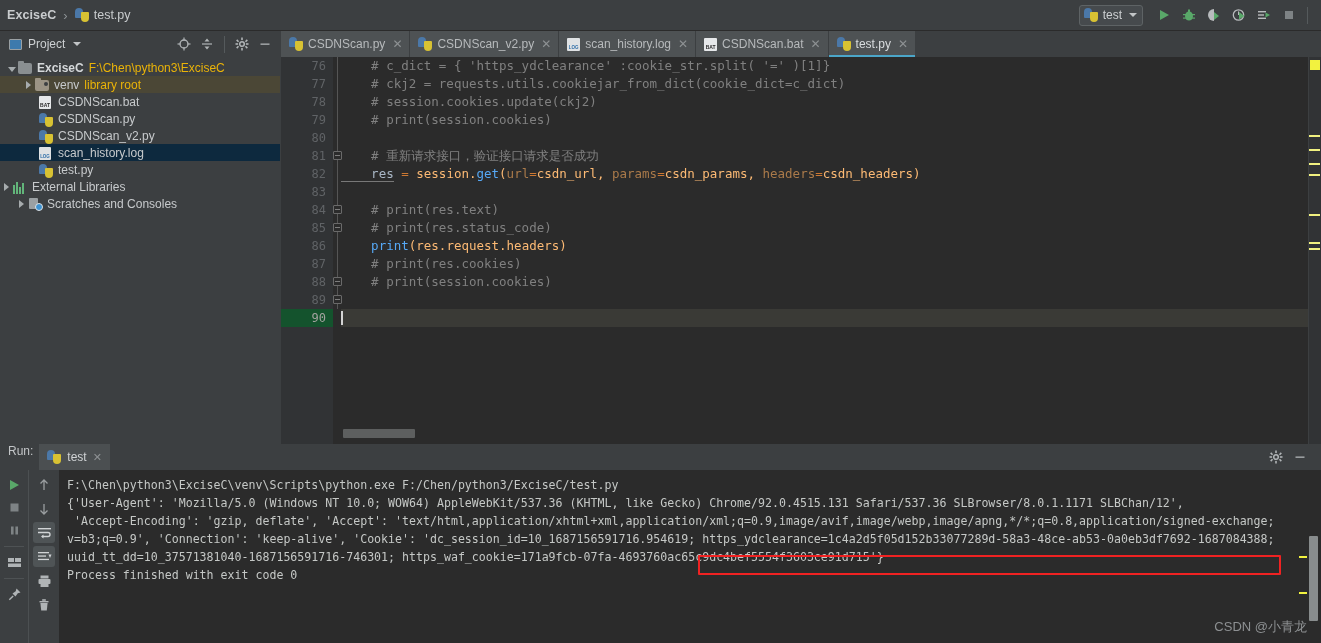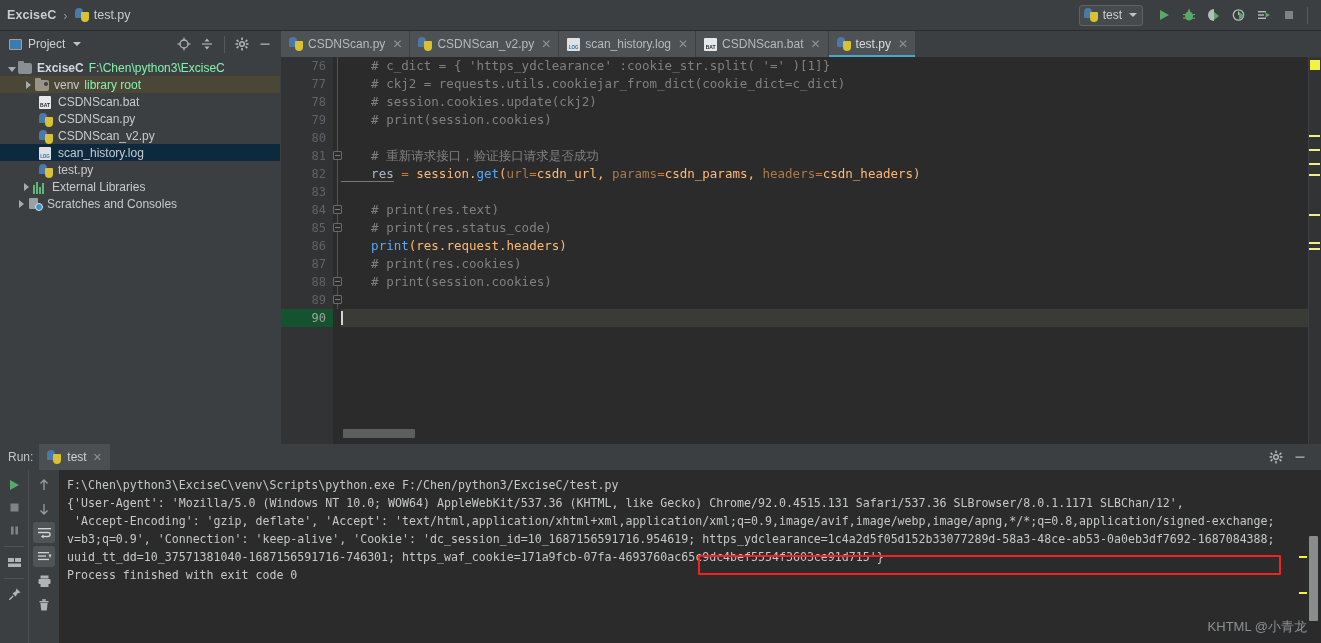--- a/index.html
+++ b/index.html
@@ -87,21 +87,21 @@
     background: #dfe2e4; height: 13px; width: 12px; margin-top: 1px; border-radius: 1px;
     color: #2f6ea8; font-size: 4.5px; font-weight: bold; display: flex; align-items: flex-end;
     justify-content: center; padding-bottom: 1px;
   }
   .ficon-lib { display: flex; align-items: flex-end; gap: 1px; height: 14px; }
   .ficon-lib i { display: block; width: 2px; background: #62b57a; }
   .ficon-scratch { position: relative; }
   .ficon-scratch .pg { position:absolute; left:1px; top:1px; width:9px; height:11px; background:#9aa0a3; border-radius:1px; }
   .ficon-scratch .cl { position:absolute; right:0px; bottom:0px; width:8px; height:8px; background:#3d92d1; border-radius:50%; border:1px solid #dfe2e4; }
   .tlabel-b { font-weight: bold; color: #d5d8da; }
-  .tlabel-dim { color: #86efac; margin-left: 5px; }
+  .tlabel-dim { color: #eab308; margin-left: 5px; }
 
   
   .tabs {
     position: absolute; left: 281px; top: 31px; width: 1040px; height: 26px;
     background: #3c3f41; display: flex; align-items: flex-end; overflow: hidden;
   }
   .tab {
     display: flex; align-items: center; gap: 5px; height: 26px; padding: 0 7px 0 8px;
     font-size: 12px; color: #b7babc; background: #4e5254; border-right: 1px solid #3c3f41;
     white-space: nowrap; position: relative;
@@ -164,21 +164,21 @@
   }
   .mk { position: absolute; right: 1px; height: 2px; width: 11px; background: #f0f080; }
   .mk-box { position: absolute; right: 1px; top: 3px; width: 10px; height: 10px; background: #f2f23f; }
   .hscroll {
     position: absolute; left: 62px; bottom: 6px; width: 72px; height: 9px;
     background: #5d5f5f; border-radius: 1px;
   }
 
   
   .runpanel { position: absolute; left: 0; top: 444px; width: 1321px; height: 199px; background: #3c3f41; }
-  .runhdr { height: 26px; display: flex; align-items: center; padding-left: 8px; gap: 6px; }
+  .runhdr { height: 26px; display: flex; padding-left: 8px; gap: 6px; }
   .runhdr-label { color: #c2c5c7; font-size: 12px; }
   .runtab {
     display: flex; align-items: center; gap: 6px; height: 26px; padding: 0 8px;
     background: #4b4f51; font-size: 12px; color: #d0d3d5;
   }
   .runhdr-tools { margin-left: auto; display: flex; align-items: center; gap: 2px; padding-right: 10px; }
 
   .runbody { position: absolute; left: 0; top: 26px; width: 1321px; height: 173px; display: flex; }
   .runtools {
     width: 28px; background: #3c3f41; display: flex; flex-direction: column; align-items: center;
@@ -353,21 +353,21 @@
     <div class="trow sel" style="padding-left:39px">
       <span class="ticon">
           <span class="ficon-log">LOG</span>
         </span>
       <span>scan_history.log</span>
     </div>
     <div class="trow" style="padding-left:39px">
       <span class="ticon"><span class="pyicon" style="margin-top:1px"></span></span>
       <span>test.py</span>
     </div>
-    <div class="trow" style="padding-left:20px">
+    <div class="trow" style="padding-left:0">
       <span class="tw"><span class="arrow-r"></span></span>
       <span class="ticon">
         <span class="ficon-lib">
             <i style="height:9px"></i>
             <i style="height:12px"></i>
             <i style="height:7px"></i>
             <i style="height:11px"></i>
           </span>
       </span>
       <span>External Libraries</span>
@@ -587,18 +587,18 @@
         <div class="cons-line">uuid_tt_dd=10_37571381040-1687156591716-746301; https_waf_cookie=171a9fcb-07fa-4693760ac65c9dc4bef5554f3603ce91d715'}</div>
         <div class="cons-line"></div>
         <div class="cons-line">Process finished with exit code 0</div>
 
         <div class="hl-box" style="left:639px; top:85px; width:583px; height:20px;"></div>
 
         <div class="con-scroll"></div>
         <div class="yellow-tick" style="top:86px"></div>
         <div class="yellow-tick" style="top:122px"></div>
 
-        <div class="watermark">KHTML @小青龙</div>
+        <div class="watermark">CSDN @小青龙</div>
       </div>
     </div>
   </div>
 
 </div>
 
 </body></html>

